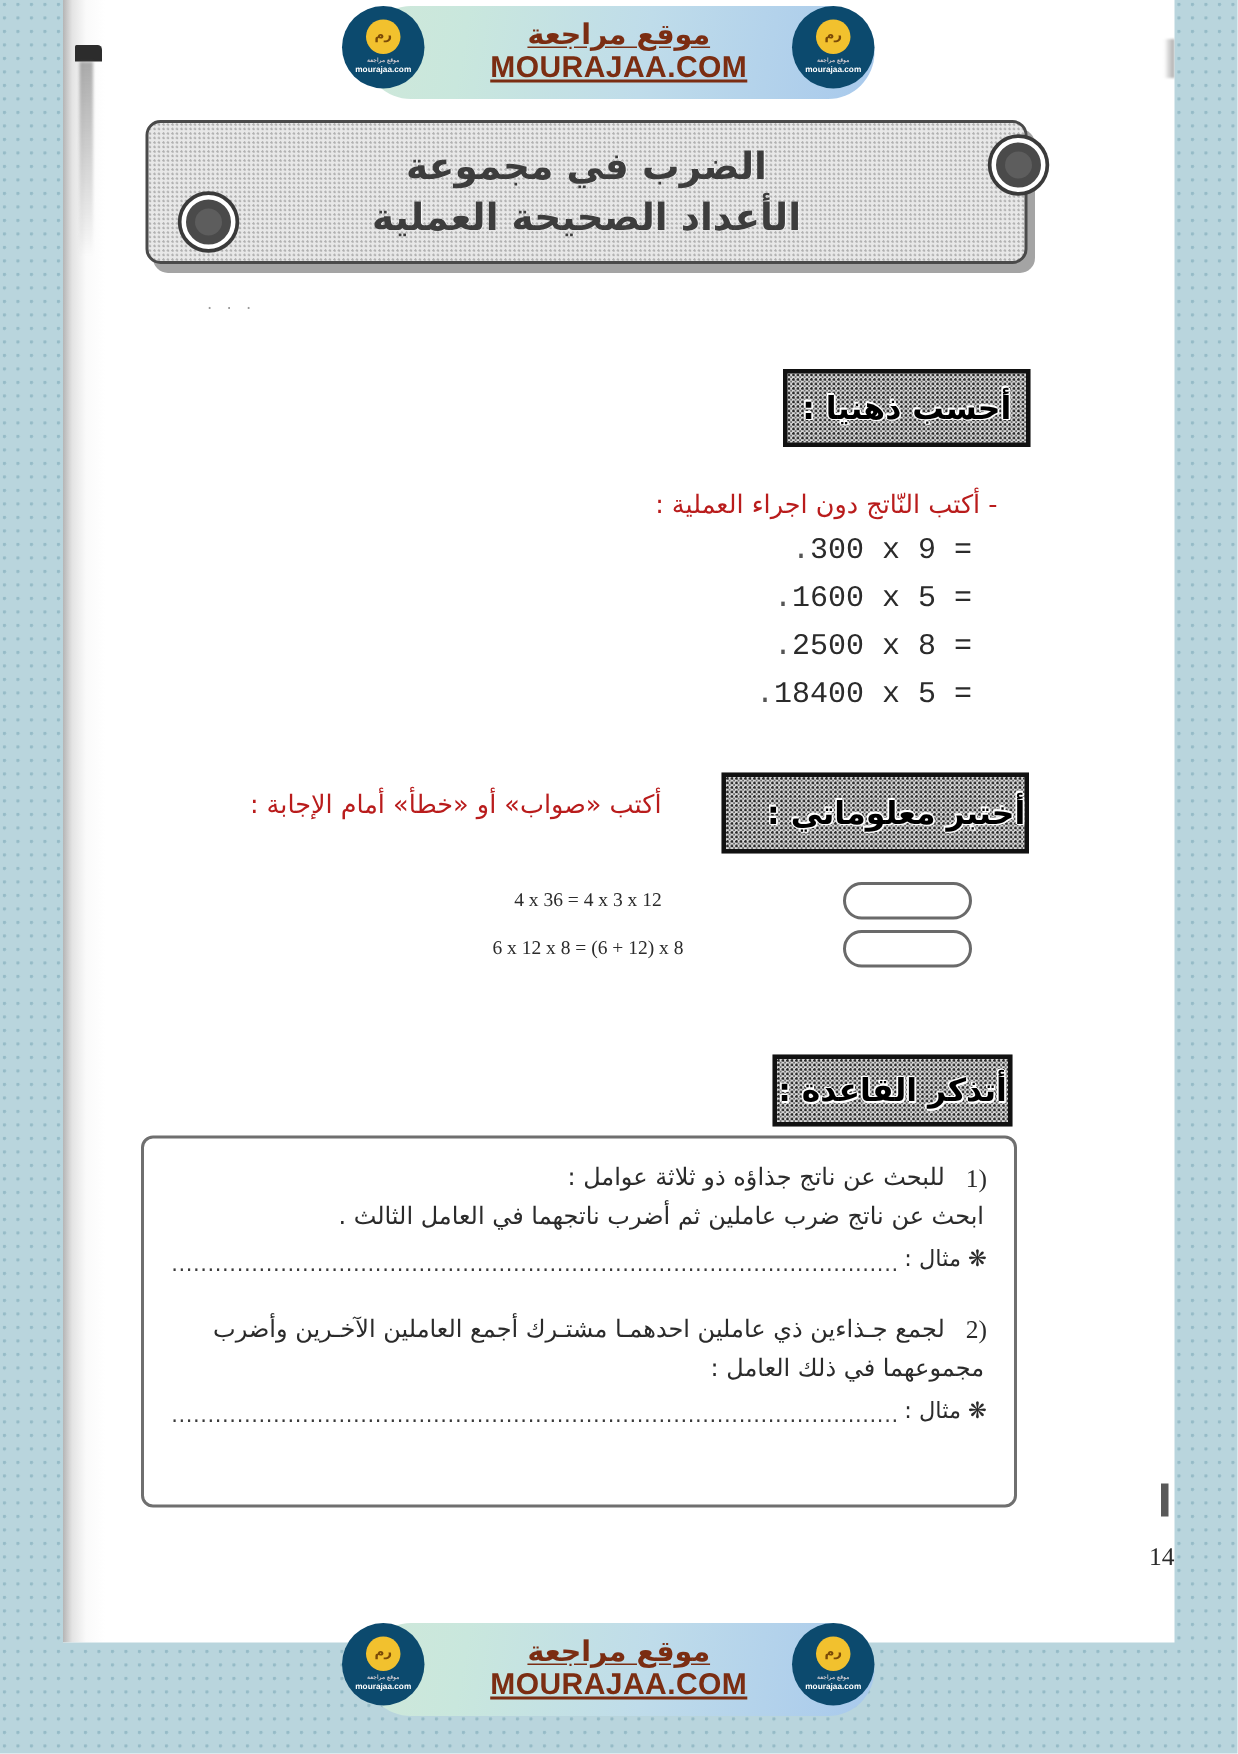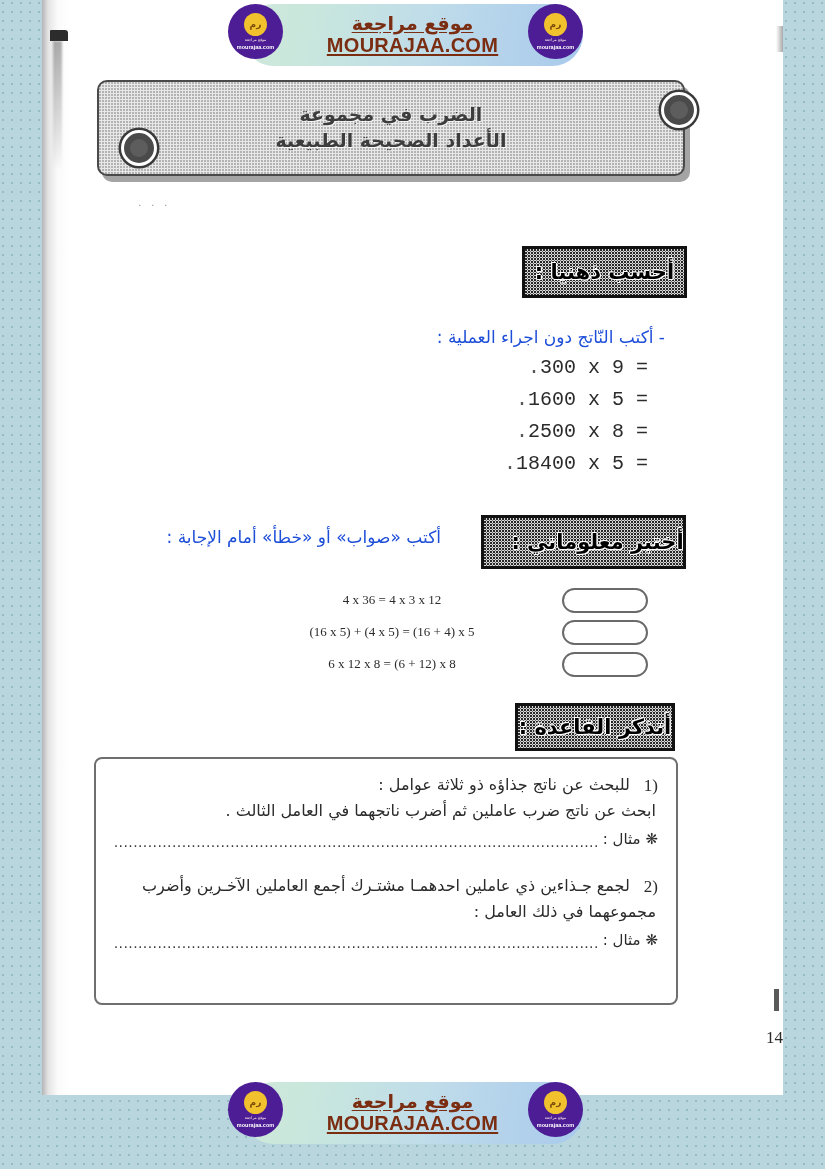--- a/index.html
+++ b/index.html
@@ -118,21 +118,21 @@
     letter-spacing: 0.3px;
     line-height: 1.05;
   }
 
   .wm-logo {
     position: absolute;
     top: 4px;
     width: 55px;
     height: 55px;
     border-radius: 50%;
-    background: #4c1d95;
+    background: #0c4a6e;
     display: flex;
     flex-direction: column;
     align-items: center;
     justify-content: center;
     gap: 2px;
   }
   .wm-logo.left  { left: 228px; }
   .wm-logo.right { left: 528px; }
 
   .wm-logo-emblem {
@@ -173,21 +173,21 @@
     background-image:
       radial-gradient(circle at 1px 1px, rgba(110,110,110,0.45) 0.7px, transparent 0.9px);
     background-size: 3px 3px;
     box-shadow: 5px 6px 0px rgba(90,90,90,0.55);
     display: flex;
     align-items: center;
     justify-content: center;
   }
   .title-text {
     text-align: center;
-    font-size: 19px;
+    font-size: 25px;
     font-weight: bold;
     color: #3d3d3d;
     line-height: 1.35;
     text-shadow: 0.6px 0.6px 0px rgba(255,255,255,0.8);
     letter-spacing: 0.5px;
   }
   .banner-screw {
     position: absolute;
     width: 36px;
     height: 36px;
@@ -243,21 +243,21 @@
   }
 
   #chip-1 { left: 480px; top: 246px; width: 165px; height: 52px; }
   #chip-2 { left: 439px; top: 515px; width: 205px; height: 54px; padding-left: 28px; }
   #chip-3 { left: 473px; top: 703px; width: 160px; height: 48px; }
 
   
   .instr {
     position: absolute;
     font-size: 17px;
-    color: #1d4ed8;
+    color: #b91c1c;
     white-space: nowrap;
   }
   #instr-1 { right: 118px; top: 327px; }
   #instr-2 { right: 342px; top: 527px; }
 
   
   .eq-list {
     position: absolute;
     right: 135px;
     top: 358px;
@@ -401,21 +401,21 @@
 
   <div class="spine-shadow"></div>
   <div class="spine-nub"></div>
   <div class="spine-nub2"></div>
   <div class="corner-tick"></div>
   <div class="bottom-tick"></div>
 
   <div class="title-banner">
     <div class="title-text">
       <div>الضرب في مجموعة</div>
-      <div>الأعداد الصحيحة الطبيعية</div>
+      <div>الأعداد الصحيحة العملية</div>
     </div>
     <div class="banner-screw tl"></div>
     <div class="banner-screw br"></div>
   </div>
 
   <div class="scan-dots">. . .</div>
 
   <div class="sec-chip" id="chip-1">
     <span class="sec-chip-label">أحسب ذهنيا :</span>
   </div>
@@ -440,24 +440,20 @@
   <div class="sec-chip" id="chip-2">
     <span class="sec-chip-label">أختبر معلوماتي :</span>
   </div>
 
   <div class="instr" id="instr-2">أكتب «صواب» أو «خطأ» أمام الإجابة :</div>
 
   <div class="tf-block">
     <div class="tf-row">
       <div class="tf-box"></div>
       <div class="tf-eq">4 x 36 = 4 x 3 x 12</div>
-    </div>
-    <div class="tf-row">
-      <div class="tf-box"></div>
-      <div class="tf-eq">(16 x 5) + (4 x 5) = (16 + 4) x 5</div>
     </div>
     <div class="tf-row">
       <div class="tf-box"></div>
       <div class="tf-eq">6 x 12 x 8 = (6 + 12) x 8</div>
     </div>
   </div>
 
   <div class="sec-chip" id="chip-3">
     <span class="sec-chip-label">أتذكر القاعدة :</span>
   </div>

